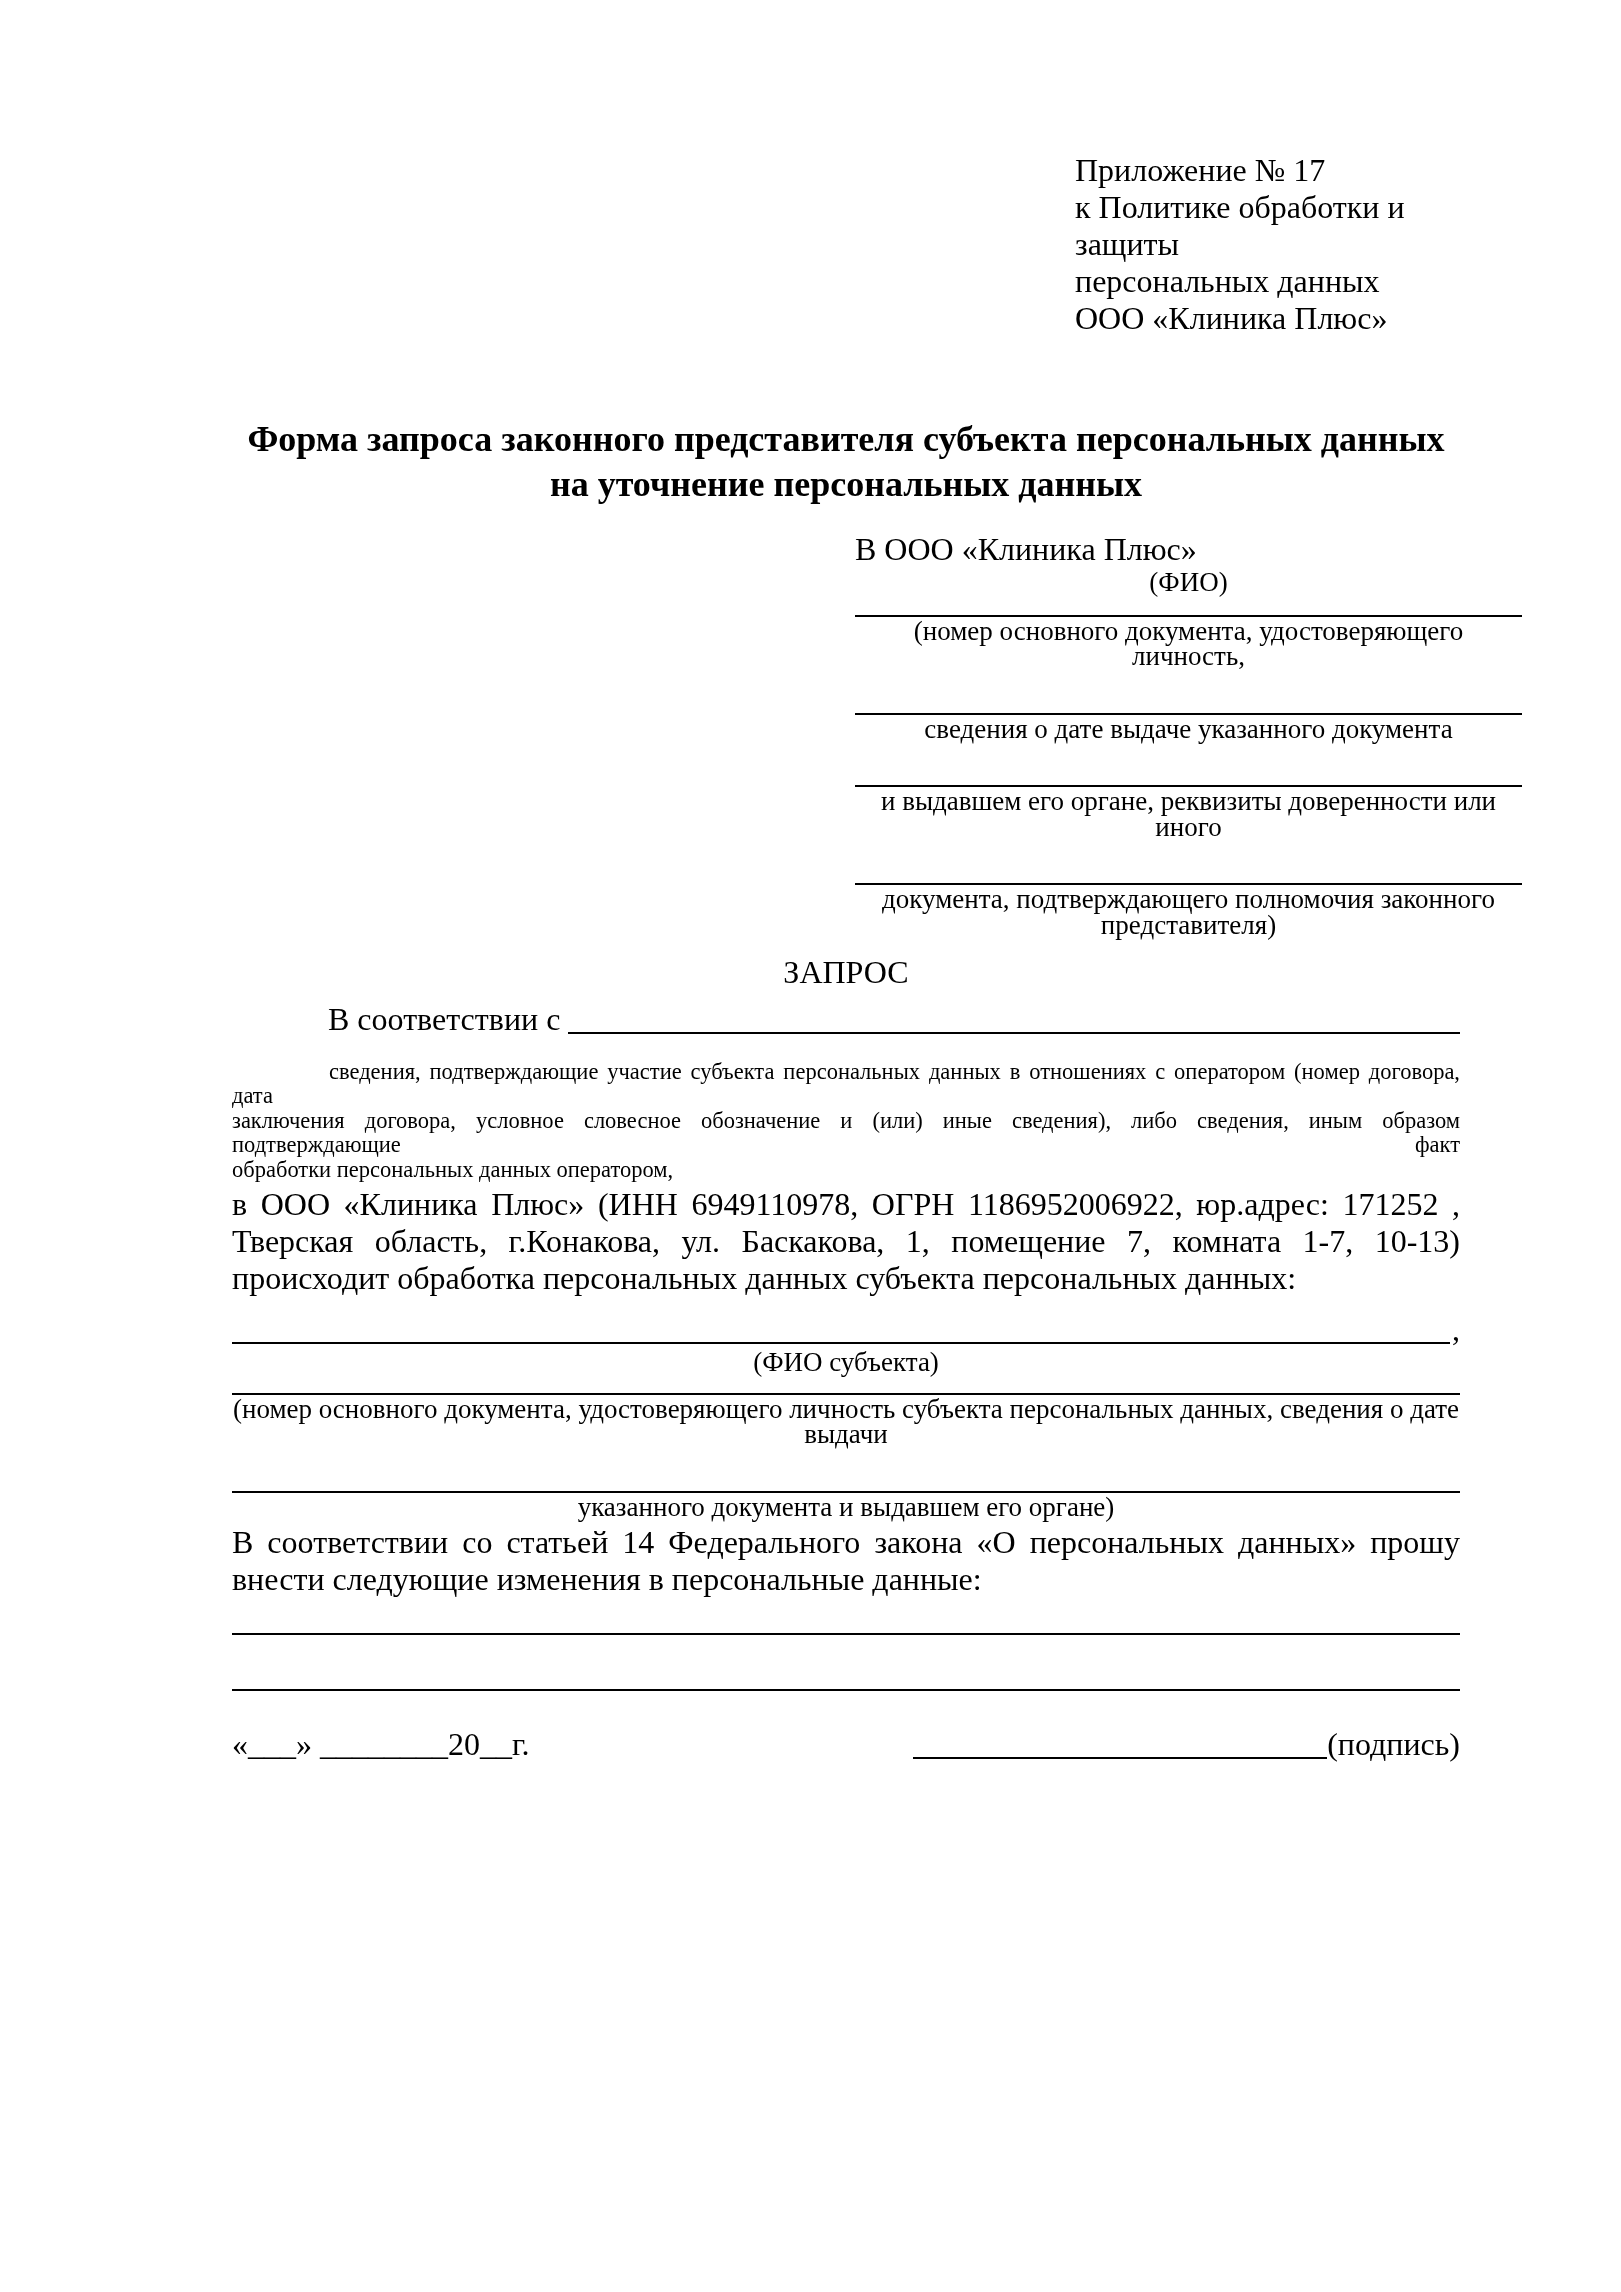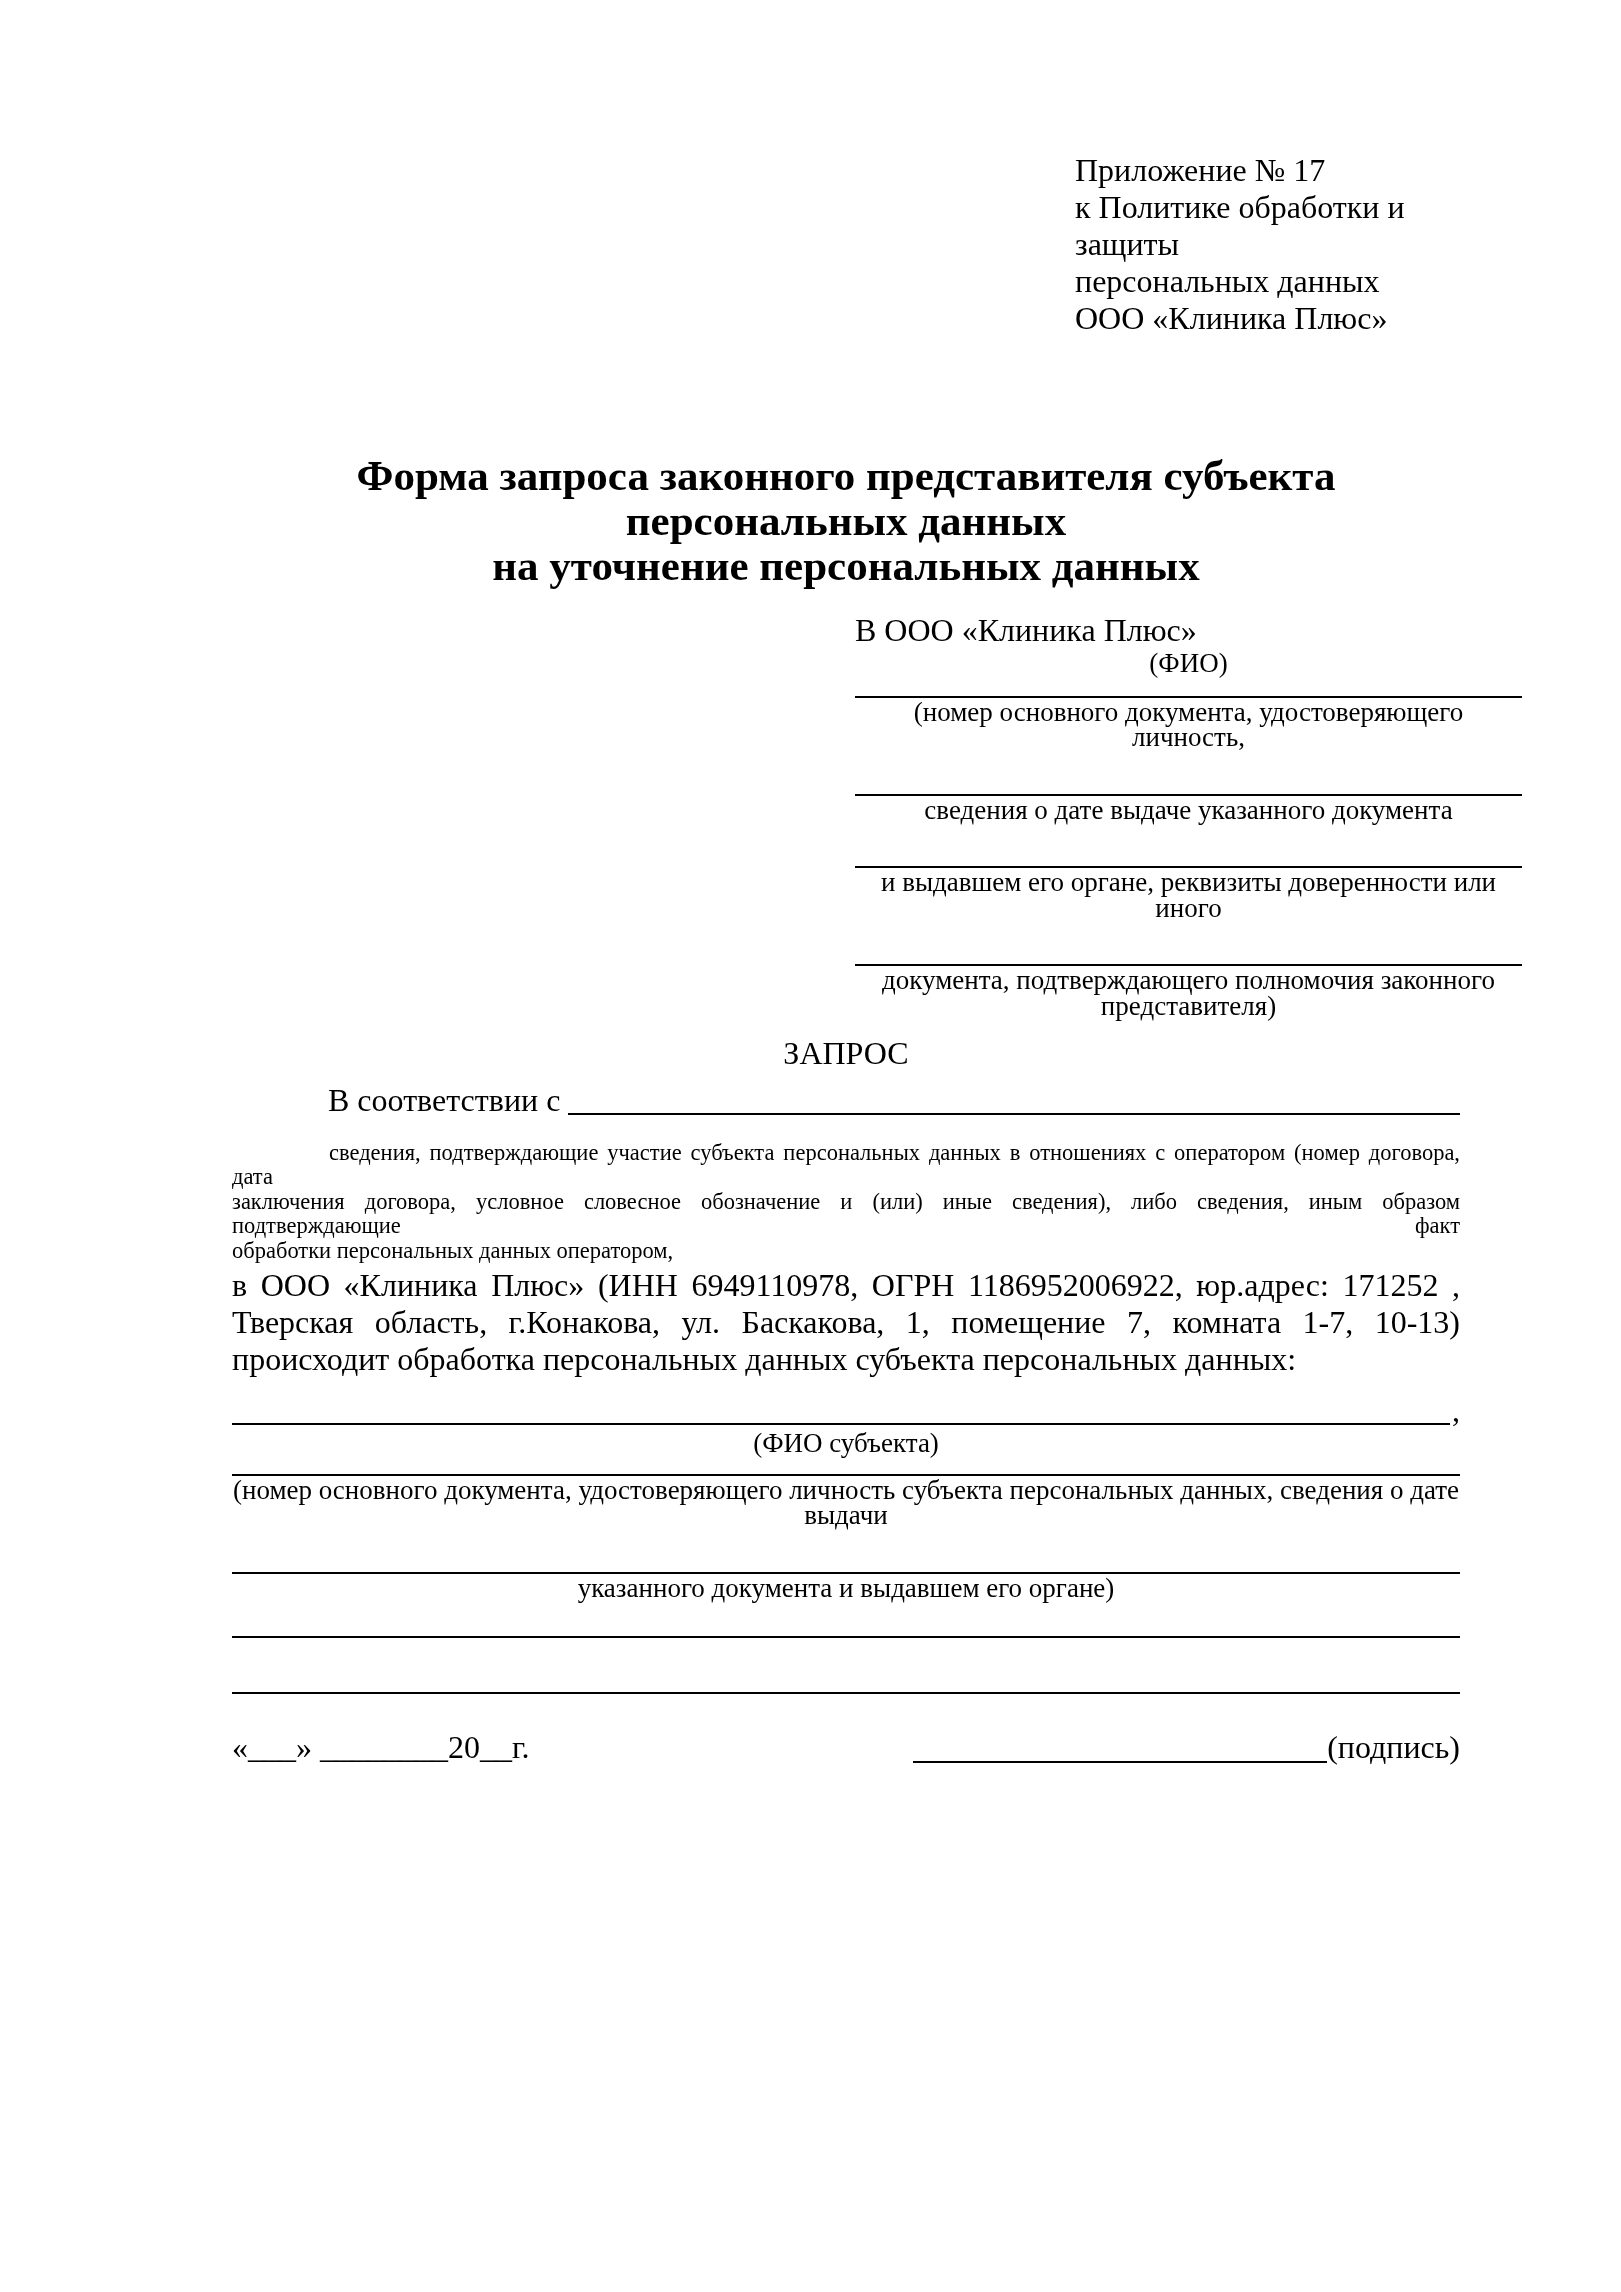--- a/index.html
+++ b/index.html
@@ -7,23 +7,23 @@
   .page {
     width:1559px; height:2293px;
     background:#ffffff; color:#000;
     font-family:"Liberation Serif","DejaVu Serif",serif;
     font-size:32px; line-height:37px;
     padding:152px 99px 0 232px;
     overflow:hidden;
   }
   .appendix { margin-left:843px; }
   .title {
-    margin-top:116px;
+    margin-top:80px;
     text-align:center; font-weight:bold;
-    font-size:43px; line-height:45px;
+    font-size:36px; line-height:45px;
   }
   .recipient { margin-top:23.5px; margin-left:623px; width:667px; }
   .row { display:flex; align-items:flex-end; }
   .fill { flex:1; border-bottom:2.9px solid #000; margin-bottom:3.9px; }
   .blank { border-bottom:2.9px solid #000; }
   .sp1 { height:21.6px; }
   .sp2 { height:45px; }
   .cap {
     font-size:27px; line-height:25.5px;
     text-align:center; margin-top:2px;
@@ -108,20 +108,24 @@
     <span class="comma">,</span>
   </div>
   <div class="cap">(ФИО субъекта)</div>
 
   <div class="blank gap20"></div>
   <div class="cap">(номер основного документа, удостоверяющего личность субъекта персональных данных, сведения о дате выдачи</div>
 
   <div class="blank gap46"></div>
   <div class="cap">указанного документа и выдавшем его органе)</div>
 
+  <div class="para">
+    <div class="just">В соответствии со статьей 14 Федерального закона «О персональных данных» прошу</div>
+    <div>внести следующие изменения в персональные данные:</div>
+  </div>
 
   <div class="blank20"></div>
   <div class="blank57"></div>
 
 
   <div class="sig-row">
     <span>«___» ________20__г.</span>
     <span class="sig-right">
       <span class="sig-line"></span>
       <span>(подпись)</span>

